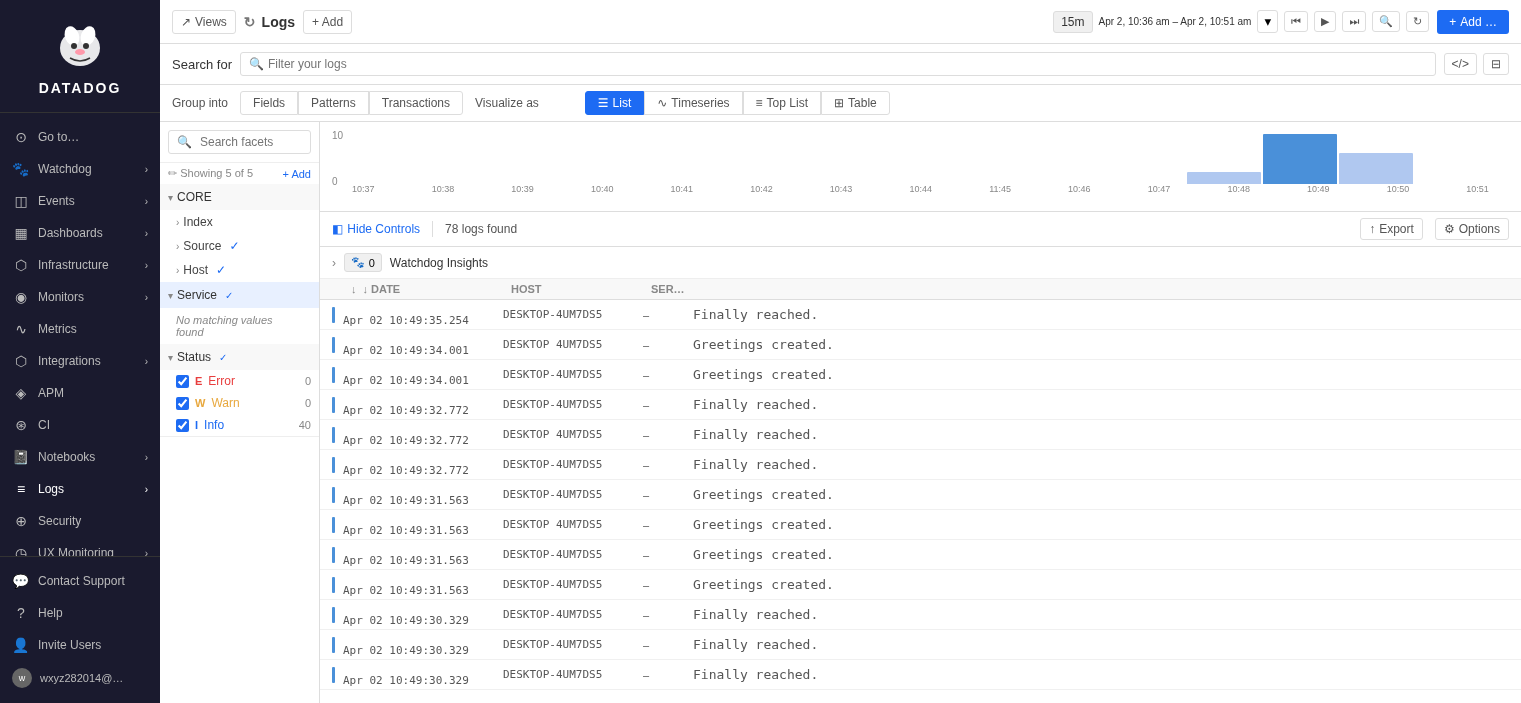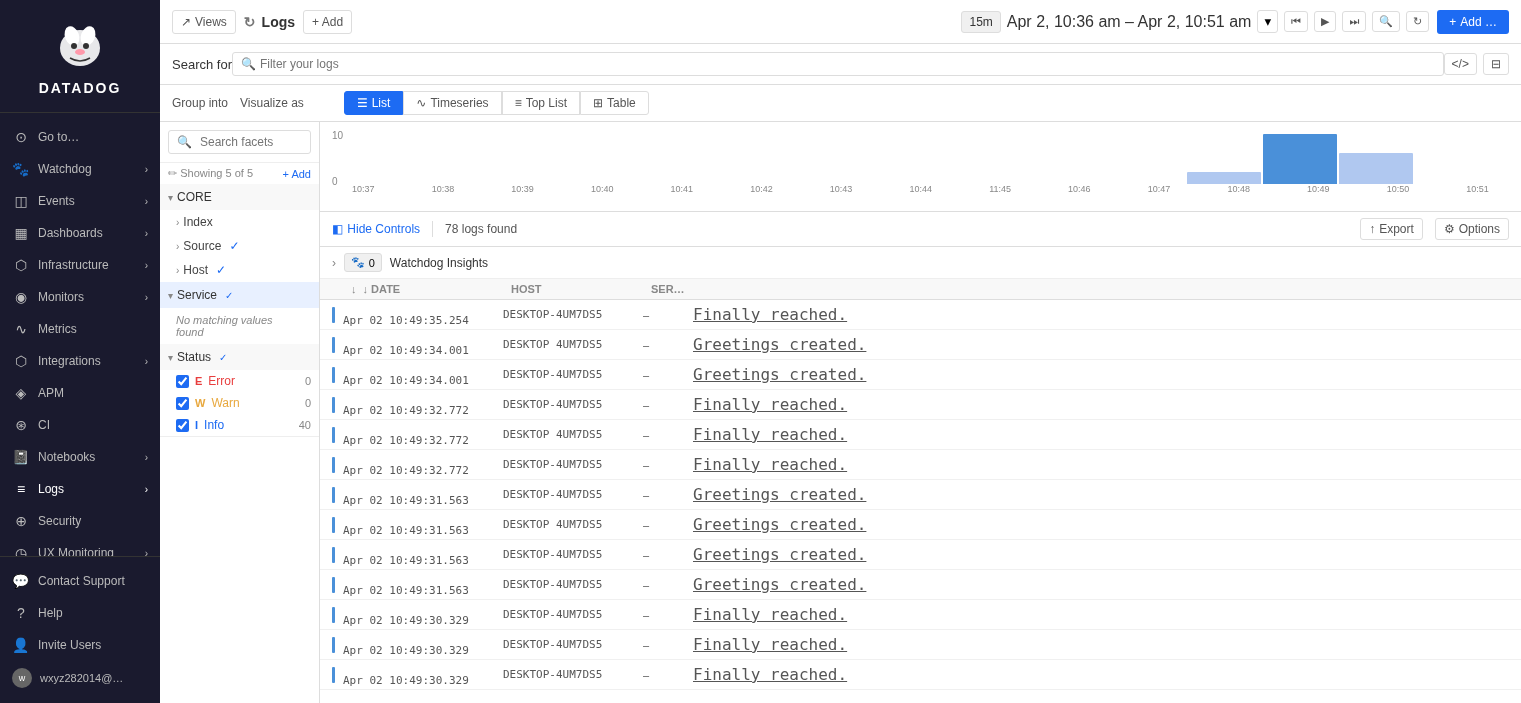--- a/index.html
+++ b/index.html
@@ -21,46 +21,46 @@
 
     
     .main { flex: 1; display: flex; flex-direction: column; overflow: hidden; }
 
     
     .topbar { height: 44px; background: #fff; border-bottom: 1px solid #ddd; display: flex; align-items: center; padding: 0 12px; gap: 8px; }
     .topbar-btn { display: flex; align-items: center; gap: 4px; padding: 4px 8px; border: 1px solid #ddd; border-radius: 3px; background: #fff; cursor: pointer; font-size: 12px; color: #555; }
     .topbar-title { display: flex; align-items: center; gap: 6px; font-size: 14px; font-weight: 600; color: #333; }
     .time-range { margin-left: auto; display: flex; align-items: center; gap: 6px; }
     .time-badge { background: #f0f0f0; border: 1px solid #ddd; border-radius: 3px; padding: 3px 7px; font-size: 12px; color: #333; cursor: pointer; }
-    .time-label { font-size: 16px; color: #333; }
+    .time-label { font-size: 10px; color: #333; }
     .time-dropdown { border: 1px solid #ddd; border-radius: 3px; padding: 3px 6px; cursor: pointer; background: #fff; }
     .time-nav-btn { border: 1px solid #ddd; border-radius: 3px; padding: 3px 6px; cursor: pointer; background: #fff; color: #555; font-size: 11px; }
     .add-btn { background: #1d6bf3; color: #fff; border: none; border-radius: 3px; padding: 5px 12px; cursor: pointer; font-size: 12px; display: flex; align-items: center; gap: 4px; }
 
     
-    .search-bar { background: #fff; border-bottom: 1px solid #ddd; padding: 8px 12px; display: flex; align-items: center; }
+    .search-bar { background: #fff; border-bottom: 1px solid #ddd; padding: 8px 12px; display: flex; align-items: center; gap: 8px; }
     .search-label { font-size: 13px; color: #333; font-weight: 500; white-space: nowrap; }
     .search-input-wrap { flex: 1; display: flex; align-items: center; border: 1px solid #ddd; border-radius: 3px; padding: 4px 8px; background: #fff; }
     .search-input { border: none; outline: none; flex: 1; font-size: 12px; color: #aaa; }
     .search-actions { display: flex; gap: 6px; }
     .icon-btn { border: 1px solid #ddd; border-radius: 3px; padding: 3px 7px; background: #fff; cursor: pointer; color: #555; font-size: 12px; }
 
     
     .tabs-row { background: #fff; border-bottom: 1px solid #ddd; padding: 6px 12px; display: flex; align-items: center; gap: 12px; }
     .group-into-label { font-size: 12px; color: #555; }
     .tab-group { display: flex; gap: 0; }
     .tab { padding: 4px 12px; border: 1px solid #ddd; font-size: 12px; cursor: pointer; background: #fff; color: #555; }
     .tab:first-child { border-radius: 3px 0 0 3px; }
     .tab:last-child { border-radius: 0 3px 3px 0; }
     .visualize-group { display: flex; gap: 0; margin-left: 16px; }
     .vis-tab { padding: 4px 12px; border: 1px solid #ddd; font-size: 12px; cursor: pointer; background: #fff; color: #555; display: flex; align-items: center; gap: 4px; }
     .vis-tab:first-child { border-radius: 3px 0 0 3px; }
     .vis-tab:last-child { border-radius: 0 3px 3px 0; }
     .vis-tab.active { background: #1d6bf3; color: #fff; border-color: #1d6bf3; }
-    .visualize-label { font-size: 12px; color: #555; margin-right: 12px; }
+    .visualize-label { font-size: 12px; color: #555; margin-right: 18px; }
 
     
     .content { display: flex; flex: 1; overflow: hidden; }
 
     
     .left-panel { width: 160px; background: #fff; border-right: 1px solid #ddd; display: flex; flex-direction: column; overflow-y: auto; flex-shrink: 0; }
     .facet-search { padding: 8px; border-bottom: 1px solid #eee; }
     .facet-search-input { width: 100%; border: 1px solid #ddd; border-radius: 3px; padding: 4px 8px; font-size: 12px; outline: none; display: flex; align-items: center; gap: 4px; }
     .facet-search input { border: none; outline: none; flex: 1; font-size: 12px; width: 100%; }
     .showing-row { padding: 4px 8px; display: flex; align-items: flex-end; justify-content: space-between; }
@@ -112,21 +112,21 @@
     .log-table-header { display: flex; padding: 4px 12px; border-bottom: 1px solid #ddd; background: #f8f8f8; position: sticky; top: 0; }
     .log-col-date { width: 160px; font-size: 11px; color: #888; font-weight: 600; display: flex; align-items: center; gap: 4px; }
     .log-col-host { width: 140px; font-size: 11px; color: #888; font-weight: 600; }
     .log-col-ser { width: 50px; font-size: 11px; color: #888; font-weight: 600; }
     .log-col-content { flex: 1; font-size: 11px; color: #888; font-weight: 600; }
     .log-row { display: flex; padding: 2px 12px; border-bottom: 1px solid #f0f0f0; align-items: center; cursor: pointer; }
     .log-stripe { width: 3px; height: 16px; border-radius: 1px; margin-right: 8px; background: #4a90d9; flex-shrink: 0; }
     .log-date { width: 160px; font-size: 11px; color: #555; font-family: monospace; margin-top: 12px; }
     .log-host { width: 140px; font-size: 11px; color: #555; font-family: monospace; }
     .log-ser { width: 50px; font-size: 11px; color: #555; }
-    .log-content { flex: 1; font-size: 16px; color: #555; font-family: monospace; text-decoration: underline; }
+    .log-content { flex: 1; font-size: 13px; color: #555; font-family: monospace; }
   </style>
 </head>
 <body>
 
 <div class="sidebar">
   <div class="sidebar-logo">
     <svg class="dog-icon" viewBox="0 0 60 60" xmlns="http://www.w3.org/2000/svg">
       <ellipse cx="30" cy="32" rx="20" ry="18" fill="#fff" opacity="0.9"></ellipse>
       <ellipse cx="22" cy="20" rx="7" ry="10" fill="#fff" transform="rotate(-20 22 20)"></ellipse>
       <ellipse cx="38" cy="20" rx="7" ry="10" fill="#fff" transform="rotate(20 38 20)"></ellipse>
@@ -261,20 +261,25 @@
       <input class="search-input" placeholder="Filter your logs" style="">
     </div>
     <div class="search-actions">
       <button class="icon-btn">&lt;/&gt;</button>
       <button class="icon-btn">⊟</button>
     </div>
   </div>
 
   <div class="tabs-row">
     <span class="group-into-label">Group into</span>
+    <div class="tab-group">
+      <button class="tab">Fields</button>
+      <button class="tab">Patterns</button>
+      <button class="tab">Transactions</button>
+    </div>
     <span class="visualize-label">Visualize as</span>
     <div class="visualize-group">
       <button class="vis-tab active">
         <span>☰</span>
         <span>List</span>
       </button>
       <button class="vis-tab">
         <span>∿</span>
         <span>Timeseries</span>
       </button>

